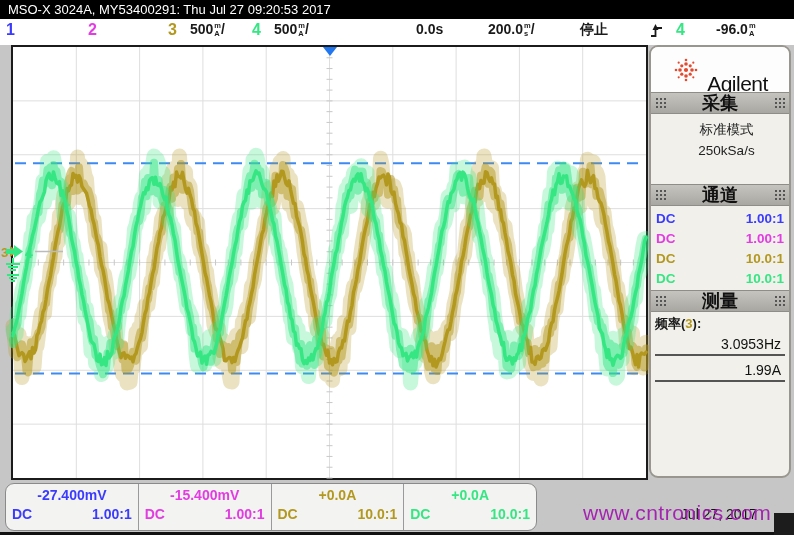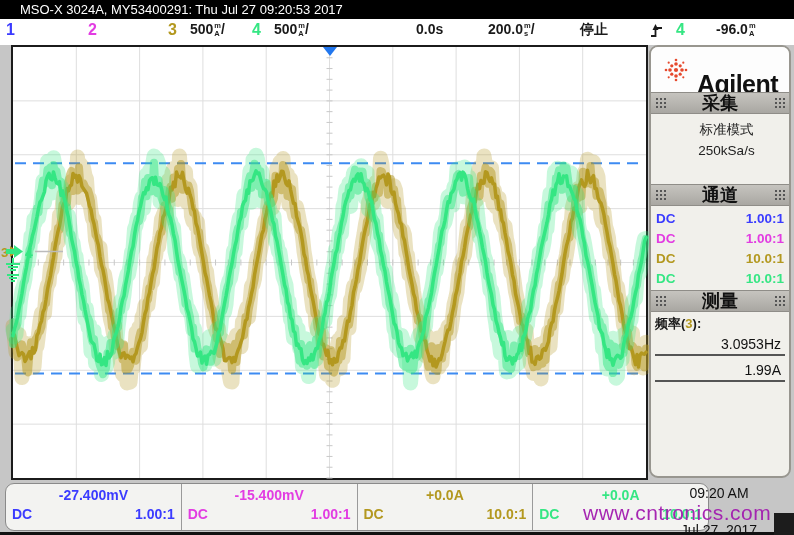--- a/index.html
+++ b/index.html
@@ -1,51 +1,51 @@
 <!DOCTYPE html>
 <html><head>
 <meta charset="utf-8">
 <style>
   html,body{margin:0;padding:0;}
   body{font-family:"Liberation Sans","DejaVu Sans",sans-serif;}
   .screen{position:relative;width:794px;height:535px;background:#c6c6c6;overflow:hidden;}
 
   
   .titlebar{position:absolute;left:0;top:0;width:794px;height:19px;background:#000;color:#fff;
-    font-size:13px;line-height:19px;padding-left:20px;box-sizing:border-box;white-space:nowrap;}
+    font-size:13px;line-height:19px;padding-left:8px;box-sizing:border-box;white-space:nowrap;}
   .statusbar{position:absolute;left:0;top:19px;width:794px;height:26px;background:#fff;}
   .sb{position:absolute;top:2px;font-size:14px;font-weight:600;color:#1a1a1a;white-space:nowrap;}
   .chnum{font-size:16px;font-weight:700;}
   .c1{color:#3b3bff}.c2{color:#e23ce2}.c3{color:#b3981f}.c4{color:#35e683}
   .stack{display:inline-flex;flex-direction:column;font-size:7.5px;line-height:1.05;vertical-align:top;margin:1px 0 0 1px;font-weight:700;}
   .stack i{font-style:normal}
 
   
   .plot-wrap{position:absolute;left:11px;top:45px;width:637px;height:435px;box-sizing:border-box;
     border:2px solid #1b1b1b;background:#fff;}
   .plot-wrap svg{overflow:visible;display:block;}
 
   
   .sidebar{position:absolute;left:649px;top:45px;width:142px;height:433px;box-sizing:border-box;
     background:#f1f0eb;border:2px solid #98968f;border-radius:9px;overflow:hidden;display:flex;flex-direction:column;}
   .logo{height:45px;background:#fdfdfd;display:flex;align-items:center;justify-content:center;gap:7px;}
-  .brand{font-size:25px;font-weight:700;color:#111;letter-spacing:-0.5px;margin-top:29px;}
+  .brand{font-size:21px;font-weight:400;color:#111;letter-spacing:-0.5px;margin-top:29px;}
   .sec-hdr{height:20px;background:linear-gradient(#c6c4bf,#a9a7a2);border-top:1px solid #8f8d88;border-bottom:1px solid #8f8d88;
     display:flex;align-items:center;justify-content:space-between;padding:0 4px;}
   .sec-hdr .t{font-size:18px;font-weight:700;color:#111;}
   .grip{width:11px;height:12px;background-image:radial-gradient(#555 1px,transparent 1.3px);background-size:4px 4px;}
   .acq{height:64px;text-align:center;font-size:13.5px;color:#222;padding-top:6px;line-height:1.55;padding-left:13px;}
   .chrows{padding:2px 0;}
   .chrow{height:20px;display:flex;justify-content:space-between;align-items:center;padding:0 5px;font-size:13.5px;font-weight:700;}
   .meas{padding:3px 4px 0 4px;}
   .meas-label{font-size:13px;font-weight:700;color:#1a1a1a;}
   .meas-value{font-size:14px;color:#111;text-align:right;padding:3px 4px 2px 0;border-bottom:2px solid #555;margin-bottom:3px;}
 
   
-  .boxes{position:absolute;left:5px;top:483px;width:704px;height:48px;display:flex;
+  .boxes{position:absolute;left:5px;top:483px;width:532px;height:48px;display:flex;
     border:1.5px solid #8a8a8a;border-radius:9px;background:#f3f3f1;box-sizing:border-box;overflow:hidden;}
   .cbox{flex:1;border-right:1px solid #9a9a9a;padding:3px 6px 0 6px;box-sizing:border-box;}
   .cbox:last-child{border-right:none;}
   .cbox .val{text-align:center;font-size:14px;font-weight:700;}
   .cbox .row2{display:flex;justify-content:space-between;font-size:14px;font-weight:700;margin-top:3px;}
   .clock{position:absolute;left:648px;top:485px;width:142px;text-align:center;color:#111;}
   .clock .time{font-size:14px;}
   .clock .date{font-size:14px;margin-top:21px;}
   .watermark{position:absolute;left:583px;top:501px;font-size:21px;color:#a21caf;opacity:0.95;
     font-weight:400;letter-spacing:0.5px;z-index:5;white-space:nowrap;}
@@ -338,20 +338,19 @@
     <div class="cbox c4">
       <div class="val">+0.0A</div>
       <div class="row2">
           <span>DC</span>
           <span>10.0:1</span>
         </div>
     </div>
   </div>
 
   <div class="clock">
-    <div class="time">09:20 AM</div>
     <div class="date">Jul 27, 2017</div>
   </div>
 
   <div class="watermark">www.cntronics.com</div>
   <div class="corner-tab"></div>
   <div class="bottom-strip"></div>
 </div>
 
 </body></html>

